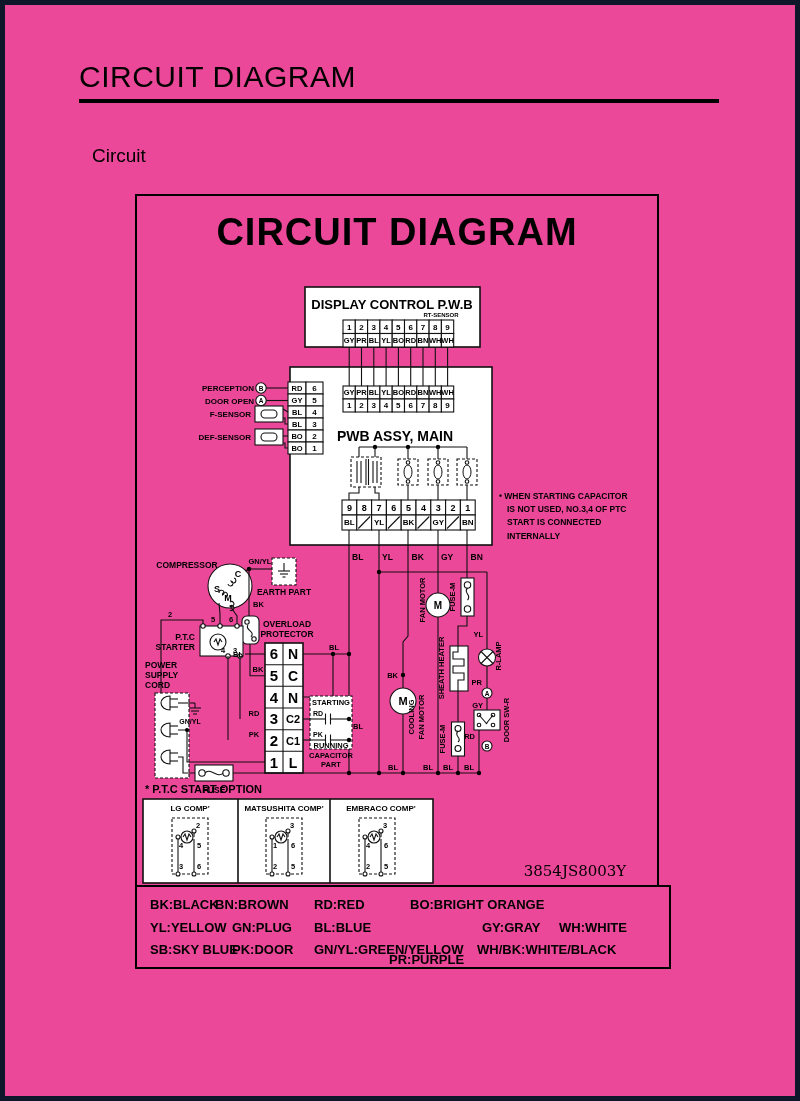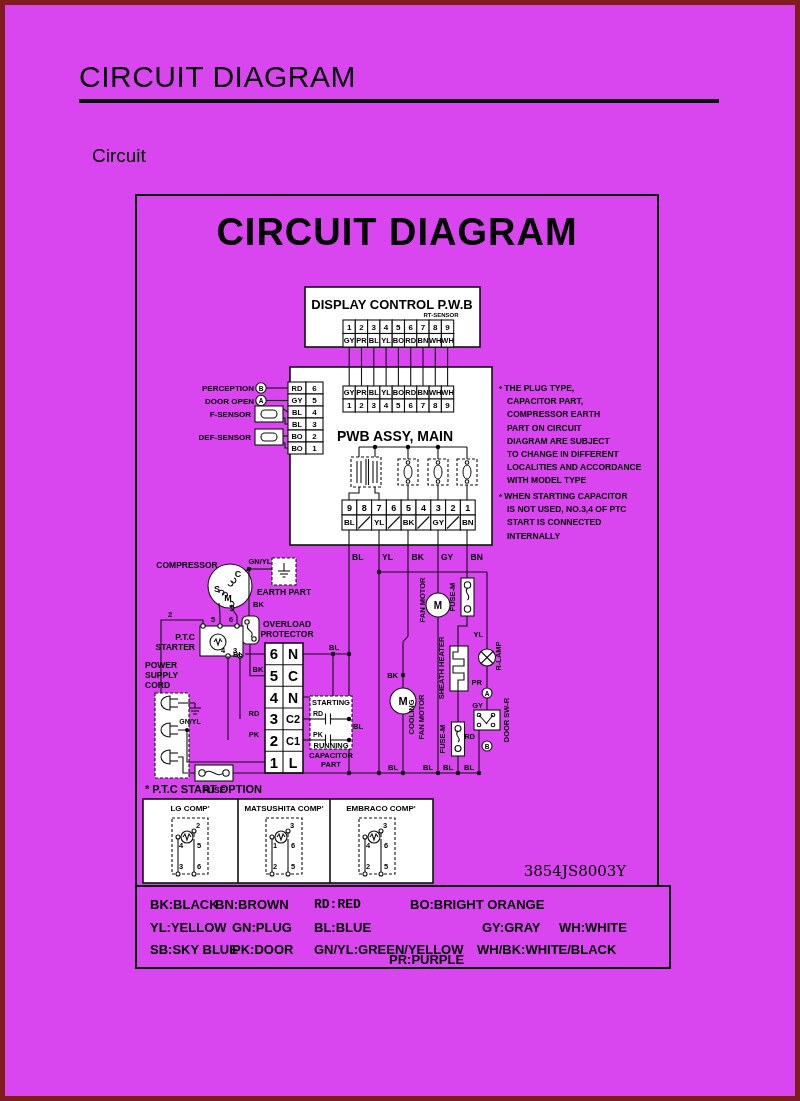--- a/index.html
+++ b/index.html
@@ -1,17 +1,17 @@
 <!DOCTYPE html>
 <html><head>
 <meta charset="utf-8">
 <style>
   html,body{margin:0;padding:0;background:#e8e8e8;}
-  #page{position:relative;width:800px;height:1101px;background:#d946ef;
-        border:5px solid #7f1d1d;box-sizing:border-box;overflow:hidden;
+  #page{position:relative;width:800px;height:1101px;background:#ec4899;
+        border:5px solid #0f172a;box-sizing:border-box;overflow:hidden;
         font-family:"Liberation Sans",sans-serif;color:#000;}
   .abs{position:absolute;}
   #h1-title{left:74px;top:55px;font-size:30px;font-weight:400;letter-spacing:.5px;}
   #h1-rule{left:74px;top:94px;width:640px;height:4px;background:#000;}
   #subtitle{left:87px;top:140px;font-size:19px;font-weight:400;}
   #diagram-box{left:130px;top:189px;width:520px;height:689px;border:2px solid #000;}
   #legend-box{left:130px;top:880px;width:532px;height:80px;border:2px solid #000;}
   .legend-item{position:absolute;font-size:13px;font-weight:700;white-space:nowrap;}
   .note{position:absolute;width:160px;font-size:8.5px;font-weight:700;
         line-height:13.2px;white-space:pre-line;padding-left:8px;text-indent:-8px;}
@@ -582,37 +582,29 @@
       <text x="248" y="632" font-size="7.5" text-anchor="middle">3</text>
       <text x="231" y="652" font-size="7.5" text-anchor="middle">4</text>
       <text x="249" y="652" font-size="7.5" text-anchor="middle">6</text>
       <text x="231" y="673" font-size="7.5" text-anchor="middle">2</text>
       <text x="249" y="673" font-size="7.5" text-anchor="middle">5</text>
 
       <text x="438" y="680" font-size="15" text-anchor="middle" class="serif">3854JS8003Y</text>
     </svg>
   </div>
 
-  <div class="abs note" style="left:494px;top:377px;">• THE PLUG TYPE,
-CAPACITOR PART,
-COMPRESSOR EARTH
-PART ON CIRCUIT
-DIAGRAM ARE SUBJECT
-TO CHANGE IN DIFFERENT
-LOCALITIES AND ACCORDANCE
-WITH MODEL TYPE</div>
   <div class="abs note" style="left:494px;top:485px;">• WHEN STARTING CAPACITOR
 IS NOT USED, NO.3,4 OF PTC
 START IS CONNECTED
 INTERNALLY</div>
 
   <div class="abs" id="legend-box">
     <span class="legend-item" style="left:13px;top:10px;">BK:BLACK</span>
     <span class="legend-item" style="left:78px;top:10px;">BN:BROWN</span>
-    <span class="legend-item" style="left:177px;top:10px;font-family:Liberation Mono, monospace;">RD:RED</span>
+    <span class="legend-item" style="left:177px;top:10px;">RD:RED</span>
     <span class="legend-item" style="left:248px;top:10px;margin-left:25px;">BO:BRIGHT ORANGE</span>
     <span class="legend-item" style="left:13px;top:33px;">YL:YELLOW</span>
     <span class="legend-item" style="left:95px;top:33px;">GN:PLUG</span>
     <span class="legend-item" style="left:177px;top:33px;">BL:BLUE</span>
     <span class="legend-item" style="left:252px;top:33px;margin-top:32px;">PR:PURPLE</span>
     <span class="legend-item" style="left:345px;top:33px;">GY:GRAY</span>
     <span class="legend-item" style="left:422px;top:33px;">WH:WHITE</span>
     <span class="legend-item" style="left:13px;top:55px;">SB:SKY BLUE</span>
     <span class="legend-item" style="left:95px;top:55px;">PK:DOOR</span>
     <span class="legend-item" style="left:177px;top:55px;">GN/YL:GREEN/YELLOW</span>

